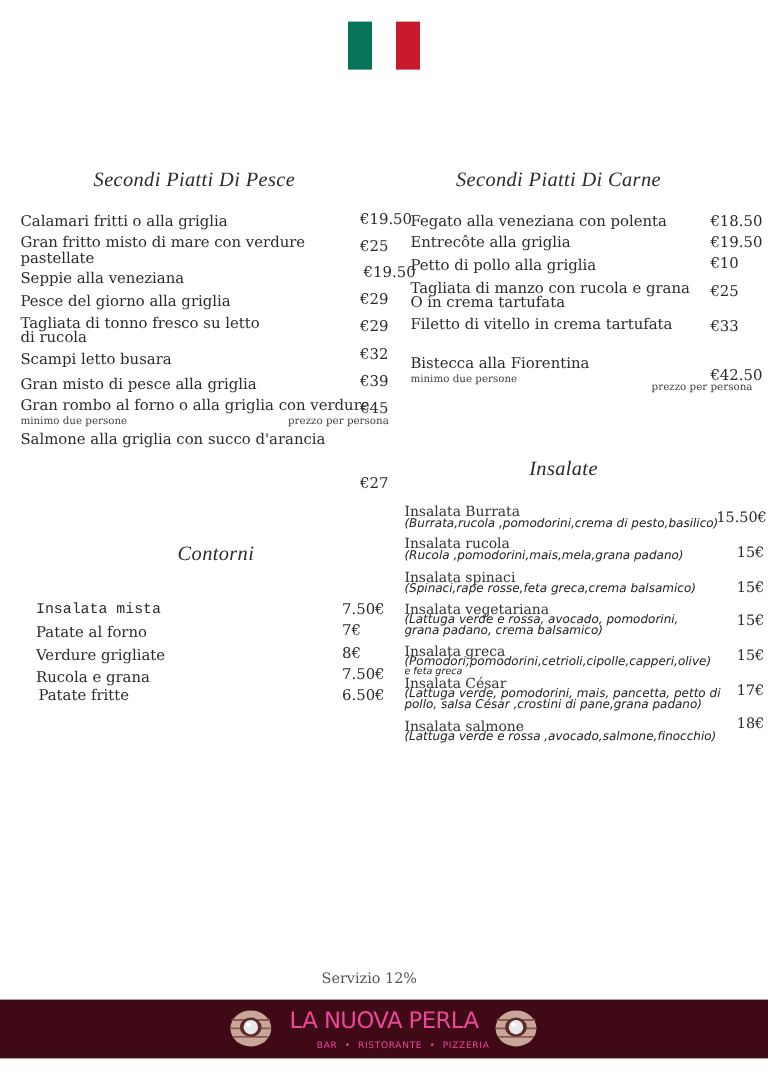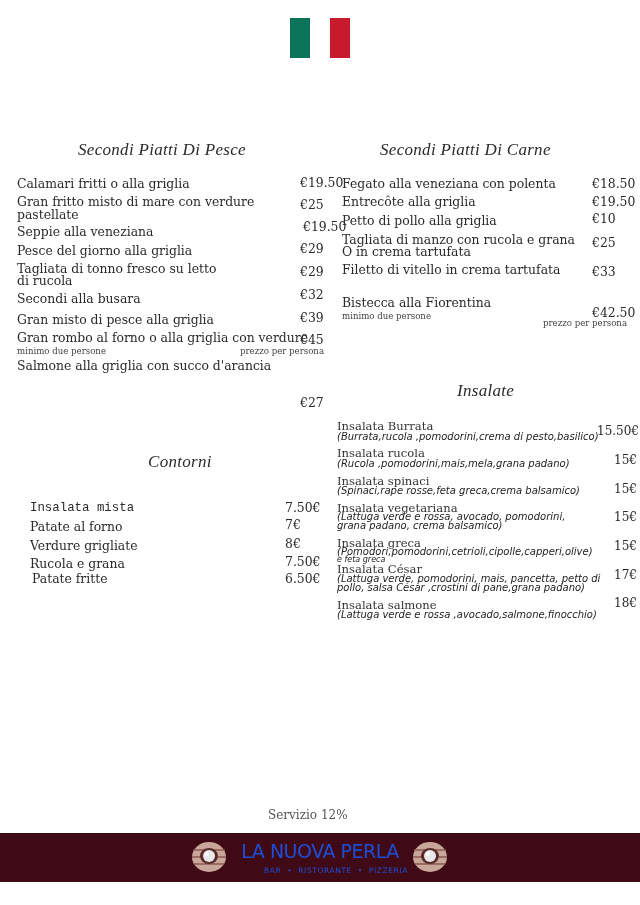--- a/index.html
+++ b/index.html
@@ -11,21 +11,21 @@
   .script { font-family: "Liberation Serif", "DejaVu Serif", serif; font-style: italic;
             font-size: 17px; color: #2b2b2b; letter-spacing: 0.3px; }
   .item { font-size: 12.4px; color: #2a2a2a; line-height: 13px; }
   .price { font-size: 12.4px; color: #2a2a2a; }
   .note { font-size: 8.6px; color: #444; }
   .sal-name { font-size: 11.6px; color: #333; line-height: 11px; }
   .sal-desc { font-family: "DejaVu Sans", "Liberation Sans", sans-serif; font-style: italic;
               font-size: 10px; color: #222; line-height: 9.5px; }
   .sal-price { font-size: 12px; color: #2a2a2a; }
   .footer-band { position: absolute; left: 0; top: 833px; width: 640px; height: 49px; background: #3f0a16; }
-  .brand { position: absolute; left: 0; width: 640px; text-align: center; color: #1d4ed8; }
+  .brand { position: absolute; left: 0; width: 640px; text-align: center; color: #ec4899; }
   .brand-name { top: 840px; font-family: "DejaVu Sans", "Liberation Sans", sans-serif; font-size: 19px;
                 letter-spacing: -0.5px; font-weight: normal; }
   .brand-sub { top: 866px; font-family: "DejaVu Sans", "Liberation Sans", sans-serif; font-size: 7.5px;
                letter-spacing: 0.6px; }
   .shell { position: absolute; top: 838px; width: 38px; height: 38px; }
 </style>
 </head>
 <body>
 
 <div>
@@ -47,21 +47,21 @@
   <div class="abs item" style="left:17px; top:225px;">Seppie alla veneziana</div>
   <div class="abs price" style="left:303px; top:219px;">€19.50</div>
 
   <div class="abs item" style="left:17px; top:244px;">Pesce del giorno alla griglia</div>
   <div class="abs price" style="left:300px; top:241px;">€29</div>
 
   <div class="abs item" style="left:17px; top:262px;">Tagliata di tonno fresco su letto</div>
   <div class="abs item" style="left:17px; top:274px;">di rucola</div>
   <div class="abs price" style="left:300px; top:264px;">€29</div>
 
-  <div class="abs item" style="left:17px; top:292px;">Secondi alla busara</div>
+  <div class="abs item" style="left:17px; top:292px;">Scampi letto busara</div>
   <div class="abs price" style="left:300px; top:287px;">€32</div>
 
   <div class="abs item" style="left:17px; top:313px;">Gran misto di pesce alla griglia</div>
   <div class="abs price" style="left:300px; top:310px;">€39</div>
 
   <div class="abs item" style="left:17px; top:331px;">Gran rombo al forno o alla griglia con verdure</div>
   <div class="abs price" style="left:300px; top:332px;">€45</div>
   <div class="abs note" style="left:17px; top:346px;">minimo due persone</div>
   <div class="abs note" style="left:240px; top:346px;">prezzo per persona</div>
 
@@ -85,21 +85,21 @@
 
   <div class="abs item" style="left:342px; top:263px;">Filetto di vitello in crema tartufata</div>
   <div class="abs price" style="left:592px; top:264px;">€33</div>
 
   <div class="abs item" style="left:342px; top:296px;">Bistecca alla Fiorentina</div>
   <div class="abs note" style="left:342px; top:311px;">minimo due persone</div>
   <div class="abs price" style="left:592px; top:305px;">€42.50</div>
   <div class="abs note" style="left:543px; top:318px;">prezzo per persona</div>
 </div>
 
-<div class="abs script" style="left:441px; top:381px;margin-left:16px;">Insalate</div>
+<div class="abs script" style="left:441px; top:381px;">Insalate</div>
 <div>
   <div class="abs sal-name" style="left:337px; top:421px;">Insalata Burrata</div>
   <div class="abs sal-desc" style="left:337px; top:432px;">(Burrata,rucola ,pomodorini,crema di pesto,basilico)</div>
   <div class="abs sal-price" style="left:597px; top:424px;">15.50€</div>
 
   <div class="abs sal-name" style="left:337px; top:448px;">Insalata rucola</div>
   <div class="abs sal-desc" style="left:337px; top:459px;">(Rucola ,pomodorini,mais,mela,grana padano)</div>
   <div class="abs sal-price" style="left:614px; top:453px;">15€</div>
 
   <div class="abs sal-name" style="left:337px; top:476px;">Insalata spinaci</div>

